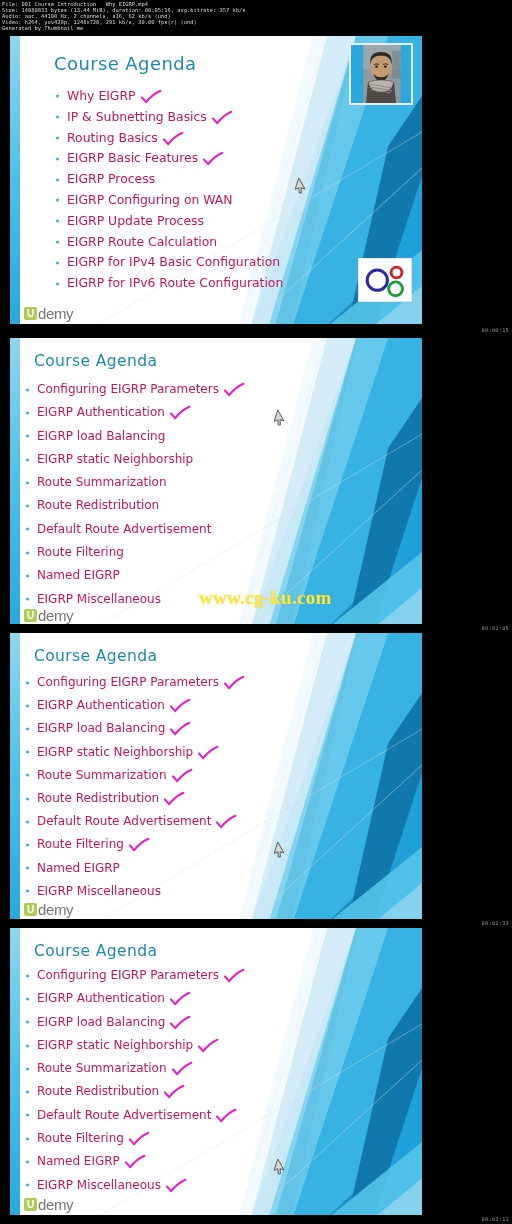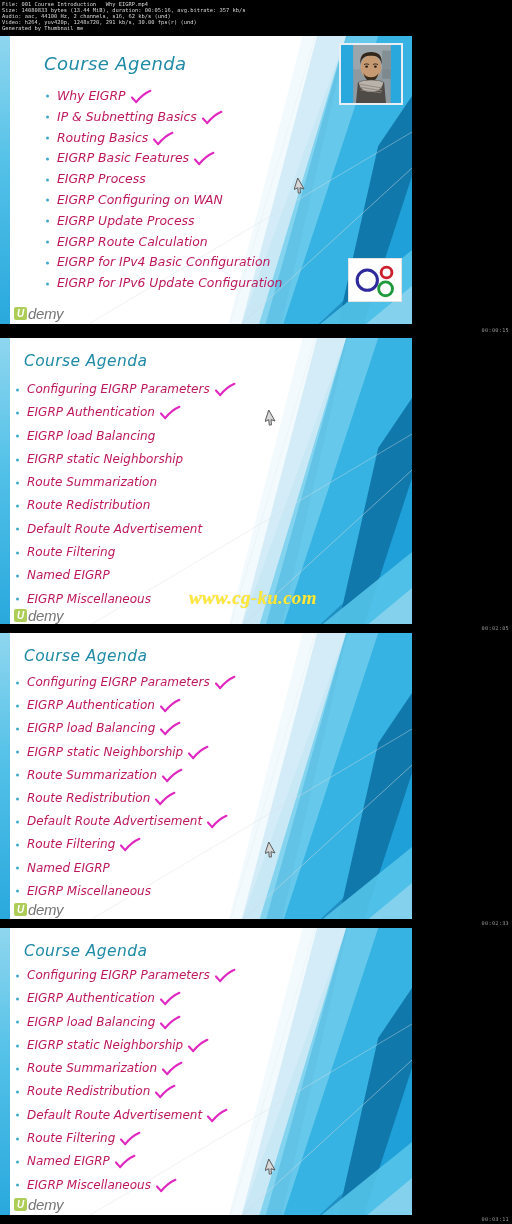--- a/index.html
+++ b/index.html
@@ -15,22 +15,22 @@
     background:#000; color:#d8d8d8;
     font-family:"DejaVu Sans Mono", monospace;
     font-size:5.4px; line-height:6.0px;
     padding:1px 0 0 2px; letter-spacing:0px;
     white-space:nowrap;
   }
   #meta div { overflow:hidden; }
 
   
   .frame {
-    position:absolute; left:0; width:412px; height:288px;
-    overflow:hidden; background:#fff;font-style:italic;
+    position:absolute; left:10px; width:412px; height:288px;
+    overflow:hidden; background:#fff;
   }
   .f1 { top:36px; }
   .f2 { top:338px; }
   .f3 { top:633px; }
   .f4 { top:928px; }
 
   
   .bg { position:absolute; inset:0; background:#ffffff; }
   .bg svg { position:absolute; inset:0; width:100%; height:100%; display:block; }
 
@@ -198,21 +198,21 @@
   <path d="M1 7.4 C3.1 9.6 4.3 11.3 5.2 12.2 C7.6 9.1 13.4 3.4 19.4 0.8" stroke="#e028c0" stroke-width="2.1" fill="none" stroke-linecap="round" stroke-linejoin="round"></path>
 </svg></span></li>
           <li><span class="bullet"></span><span class="txt">EIGRP Process</span><span class="cursor" style="left:calc(100% + 12px); top:9px;">
 <svg width="13" height="17" viewBox="0 0 13 17">
   <path d="M1.4 1.1 L1.4 13.2 L4.4 10.3 L6.5 15.3 L8.6 14.4 L6.5 9.6 L10.7 9.6 Z" fill="#d8d8d8" stroke="#5a5a5a" stroke-width="0.9" stroke-linejoin="round" transform="rotate(18 6 8)"></path>
 </svg></span></li>
           <li><span class="bullet"></span><span class="txt">EIGRP Configuring on WAN</span></li>
           <li><span class="bullet"></span><span class="txt">EIGRP Update Process</span></li>
           <li><span class="bullet"></span><span class="txt">EIGRP Route Calculation</span></li>
           <li><span class="bullet"></span><span class="txt">EIGRP for IPv4 Basic Configuration</span></li>
-          <li><span class="bullet"></span><span class="txt">EIGRP for IPv6 Update Configuration</span></li>
+          <li><span class="bullet"></span><span class="txt">EIGRP for IPv6 Route Configuration</span></li>
         </ul>
         <div class="webcam">
 <svg viewBox="0 0 64 62" preserveAspectRatio="xMidYMid slice">
   <rect width="64" height="62" fill="#29a8dd"></rect>
   <rect x="13" y="0" width="40" height="62" fill="#8e9aa0"></rect>
   <rect x="13" y="0" width="40" height="26" fill="#9aa6ac"></rect>
   <rect x="44" y="6" width="9" height="30" fill="#6f7b82" opacity=".55"></rect>
   <ellipse cx="32" cy="24" rx="11" ry="13" fill="#c69b74"></ellipse>
   <path d="M21 19 C21 8 43 8 43 19 C43 13 39 10 32 10 C25 10 21 13 21 19 Z" fill="#2f2318"></path>
   <path d="M20.5 19 C20.5 11 24 7.5 32 7.5 C40 7.5 43.5 11 43.5 19 L43.5 21 C42 13 38 11.5 32 11.5 C26 11.5 22 13 20.5 21 Z" fill="#33261a"></path>

